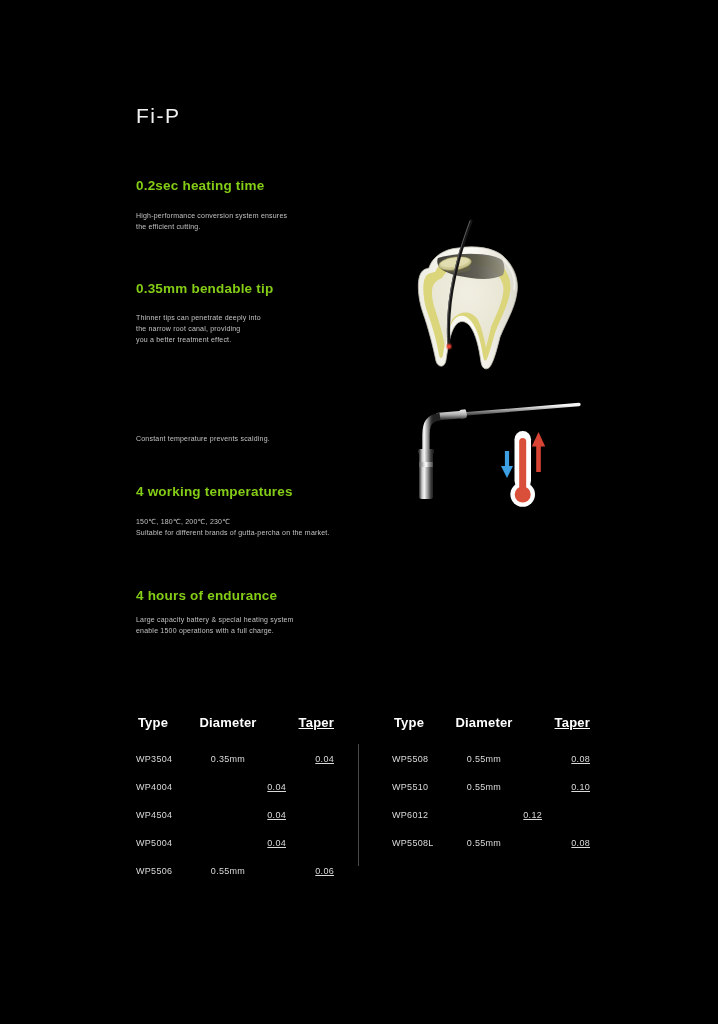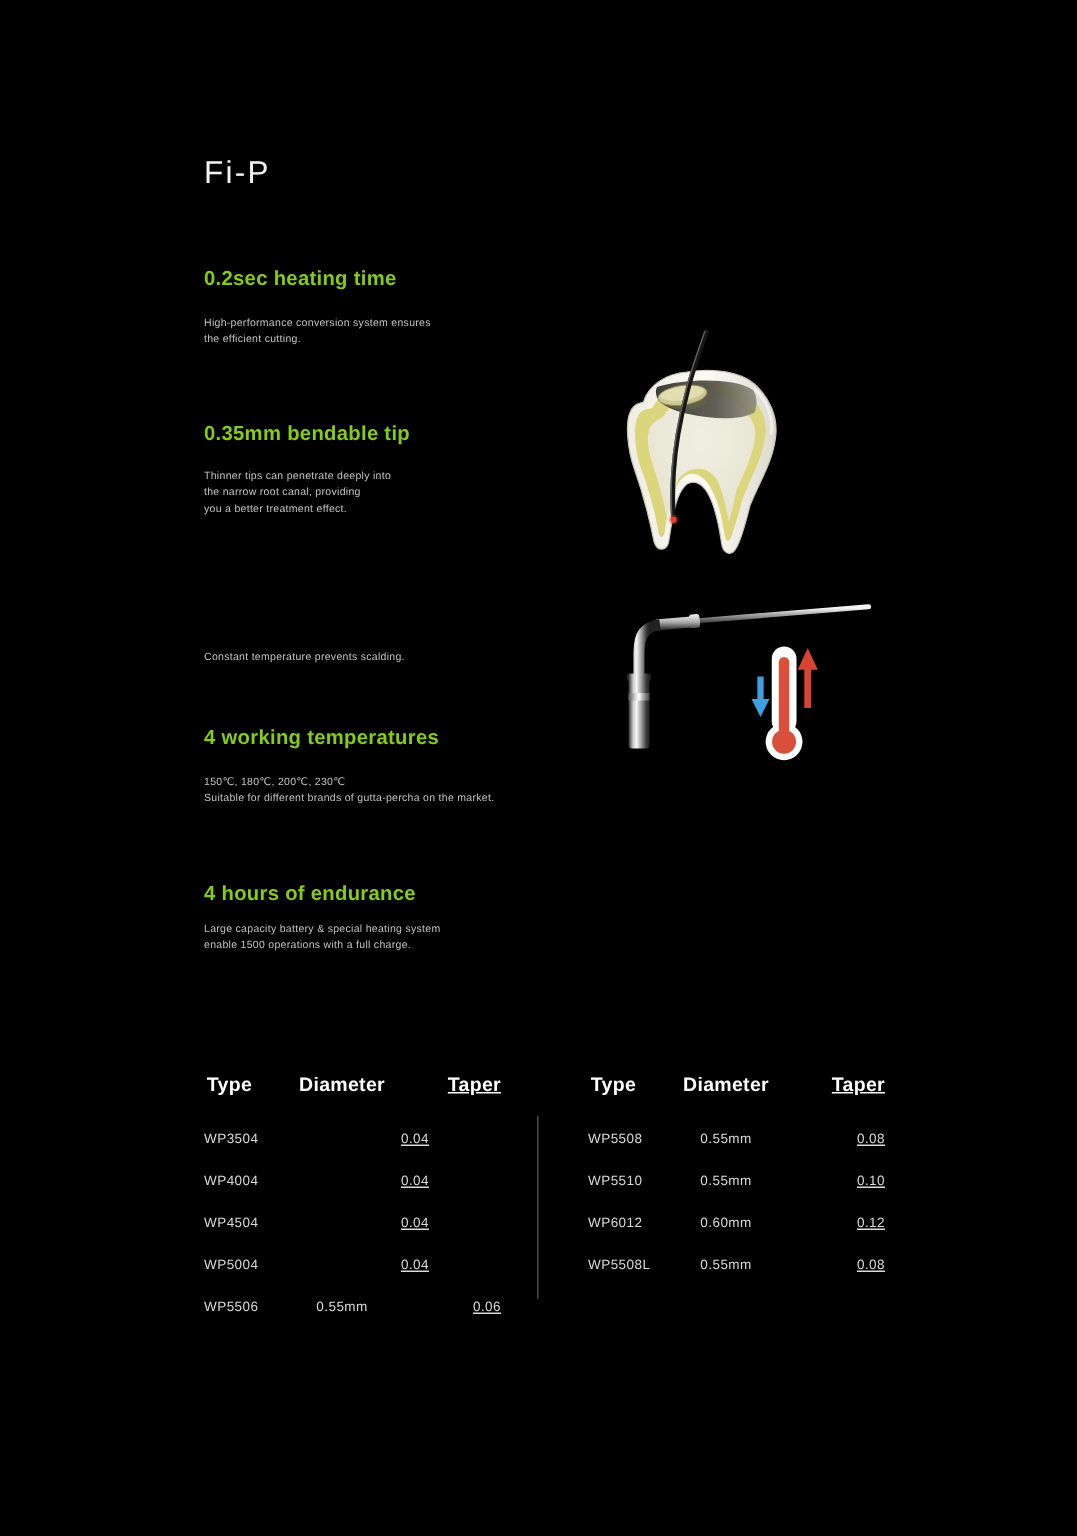--- a/index.html
+++ b/index.html
@@ -186,20 +186,21 @@
   </div>
 
   <div class="abs thead" style="left:136px;top:715px">
     <div class="c-type">Type</div>
     <div class="c-dia">Diameter</div>
     <div class="c-tap">Taper</div>
   </div>
   <div class="abs trows" style="left:136px;top:753px">
     <div class="trow">
       <div class="c-type">WP3504</div>
+      <div class="c-dia">0.35mm</div>
       <div class="c-tap">0.04</div>
     </div>
     <div class="trow">
       <div class="c-type">WP4004</div>
       <div class="c-tap">0.04</div>
     </div>
     <div class="trow">
       <div class="c-type">WP4504</div>
       <div class="c-tap">0.04</div>
     </div>
@@ -227,21 +228,20 @@
       <div class="c-dia">0.55mm</div>
       <div class="c-tap">0.08</div>
     </div>
     <div class="trow">
       <div class="c-type">WP5510</div>
       <div class="c-dia">0.55mm</div>
       <div class="c-tap">0.10</div>
     </div>
     <div class="trow">
       <div class="c-type">WP6012</div>
-      <div class="c-dia">0.60mm</div>
       <div class="c-tap">0.12</div>
     </div>
     <div class="trow">
       <div class="c-type">WP5508L</div>
       <div class="c-dia">0.55mm</div>
       <div class="c-tap">0.08</div>
     </div>
   </div>
 
 </div>

